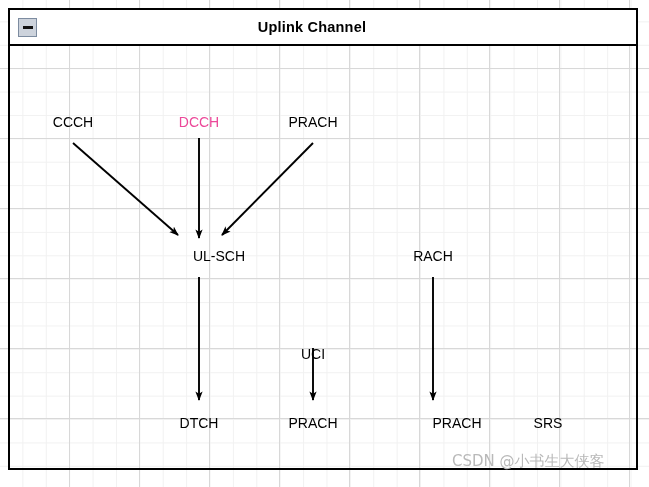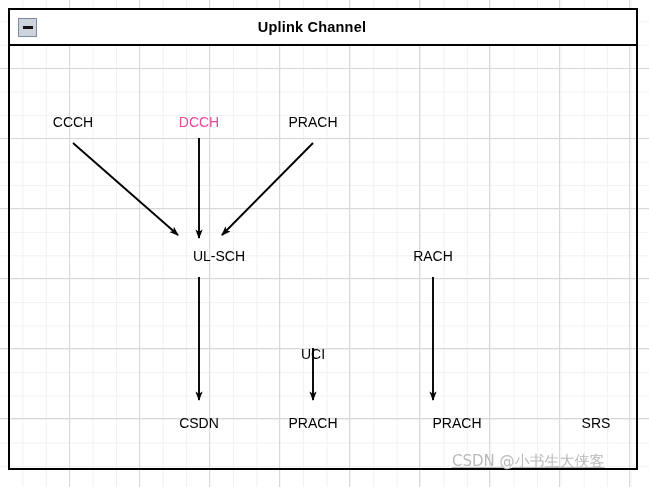--- a/index.html
+++ b/index.html
@@ -75,21 +75,20 @@
     position:absolute;left:0;top:0;width:649px;height:487px;
     pointer-events:none;
   }
   
   #watermark{
     position:absolute;left:452px;top:452px;
     font-size:15px;
     color:#b9b9b9;
     white-space:nowrap;
     font-family:"DejaVu Sans", sans-serif;
-    text-decoration:underline;
   }
 </style>
 </head>
 <body>
 
 <div id="grid-background"></div>
 
 <div id="channel-panel">
 
   <div id="panel-titlebar">
@@ -118,19 +117,19 @@
     </g>
 </svg>
 
 <div id="node-layer">
     <div class="node" style="left: 73px; top: 122px; color: rgb(0, 0, 0);">CCCH</div>
     <div class="node" style="left: 199px; top: 122px; color: #ec4899;">DCCH</div>
     <div class="node" style="left: 313px; top: 122px; color: rgb(0, 0, 0);">PRACH</div>
     <div class="node" style="left: 199px; top: 256px; color: rgb(0, 0, 0); margin-left: 20px;">UL-SCH</div>
     <div class="node" style="left: 433px; top: 256px; color: rgb(0, 0, 0);">RACH</div>
     <div class="node" style="left: 313px; top: 331px; color: rgb(0, 0, 0); margin-top: 23px;">UCI</div>
-    <div class="node" style="left: 199px; top: 423px; color: rgb(0, 0, 0);">CSDN</div>
+    <div class="node" style="left: 199px; top: 423px; color: rgb(0, 0, 0);">DTCH</div>
     <div class="node" style="left: 313px; top: 423px; color: rgb(0, 0, 0);">PRACH</div>
     <div class="node" style="left: 433px; top: 423px; color: rgb(0, 0, 0); margin-left: 24px;">PRACH</div>
-    <div class="node" style="left: 548px; top: 423px; color: rgb(0, 0, 0); margin-left: 48px;">SRS</div>
+    <div class="node" style="left: 548px; top: 423px; color: rgb(0, 0, 0);">SRS</div>
   </div>
 
 <div id="watermark">CSDN @小书生大侠客</div>
 
 </body></html>

